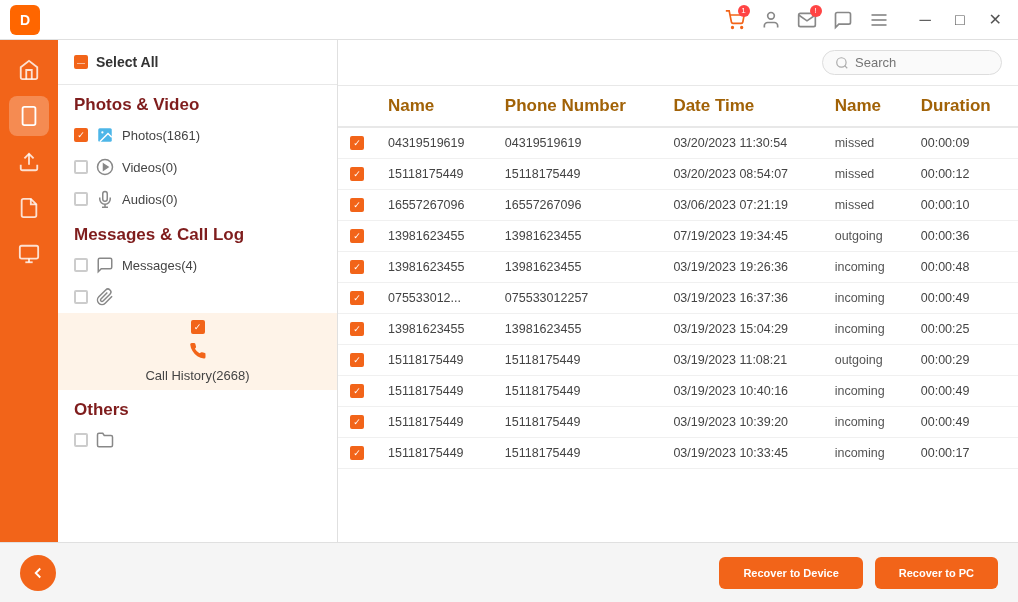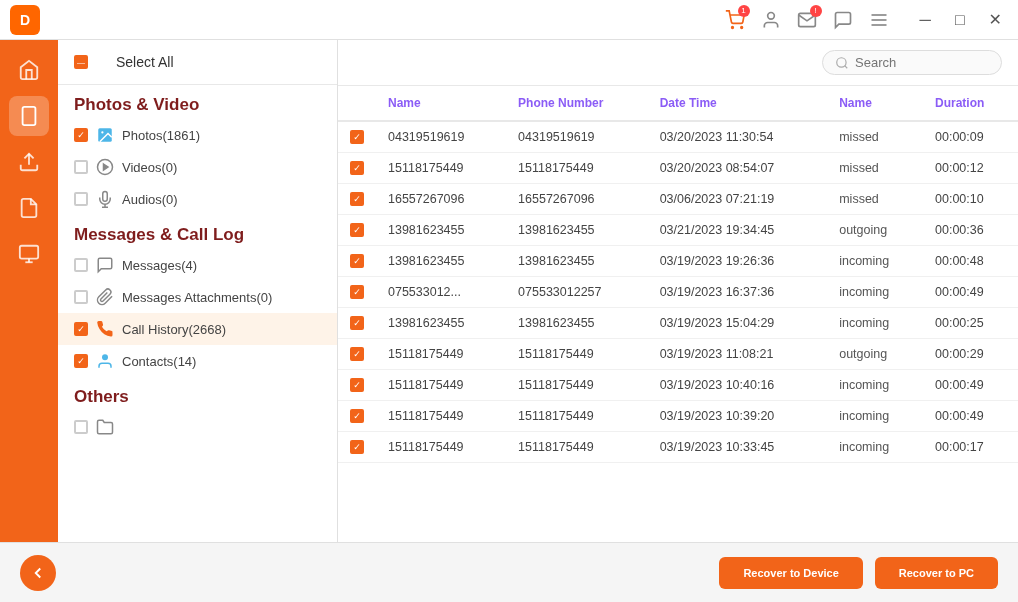--- a/index.html
+++ b/index.html
@@ -85,20 +85,21 @@
       display: flex;
       align-items: center;
       gap: 8px;
       padding: 7px 16px;
       cursor: pointer;
       font-size: 13px;
       color: #444;
     }
     .sidebar-item.active {
       background: #fef3e8;
+      flex-direction: column;
     }
     .sidebar-item .item-icon { width: 18px; height: 18px; display: flex; align-items: center; justify-content: center; flex-shrink: 0; }
     .sidebar-item .item-label { flex: 1; }
     .checkbox {
       width: 14px; height: 14px; border: 2px solid #ccc; border-radius: 2px;
       display: flex; align-items: center; justify-content: center; flex-shrink: 0; cursor: pointer;
     }
     .checkbox.checked { background: #f26419; border-color: #f26419; }
     .checkbox.checked::after { content: '✓'; color: #fff; font-size: 9px; }
     .checkbox.indeterminate { background: #f26419; border-color: #f26419; }
@@ -135,22 +136,22 @@
     }
 
     
     .table-container { flex: 1; overflow-y: auto; }
     table { width: 100%; border-collapse: collapse; font-size: 13px; }
     thead tr { background: #fff; border-bottom: 2px solid #e8e8e8; }
     thead th {
       padding: 10px 12px;
       text-align: left;
       font-weight: 600;
-      color: #8b5cf6;
-      font-size: 12px;
+      color: #a16207;
+      font-size: 17px;
     }
     tbody tr { border-bottom: 1px solid #f0f0f0; }
     tbody td { padding: 8px 12px; color: #444; font-size: 12.5px; }
     .row-check { width: 30px; }
     .type-badge { color: #555; }
 
     
     .bottom-bar {
       height: 60px;
       background: #f5f5f5;
@@ -271,21 +272,21 @@
           <line x1="8" y1="21" x2="16" y2="21"></line>
           <line x1="12" y1="17" x2="12" y2="21"></line>
         </svg>
     </div>
     <div class="orange-bar"></div>
   </div>
 
   <div class="sidebar">
     <div class="sidebar-header">
       <div class="checkbox indeterminate"></div>
-      <span style="font-size:14px; font-weight:400; color:#333;margin-left:20px;">Select All</span>
+      <span style="font-size:14px; font-weight:700; color:#333;">Select All</span>
     </div>
 
     <div class="sidebar-section-title">Photos &amp; Video</div>
     <div class="sidebar-item">
       <div class="checkbox checked"></div>
       <div class="item-icon">
         <svg viewBox="0 0 24 24" fill="#4db6e8" width="18" height="18">
             <rect x="3" y="3" width="18" height="18" rx="2" fill="#4db6e8"></rect>
             <circle cx="8.5" cy="8.5" r="1.5" fill="#fff"></circle>
             <polyline points="21,15 16,10 5,21" fill="none" stroke="#fff" stroke-width="2"></polyline>
@@ -326,40 +327,29 @@
       </div>
       <span class="item-label">Messages(4)</span>
     </div>
     <div class="sidebar-item">
       <div class="checkbox"></div>
       <div class="item-icon">
         <svg viewBox="0 0 24 24" fill="none" stroke="#888" stroke-width="2" width="18" height="18">
             <path d="M21.44 11.05l-9.19 9.19a6 6 0 0 1-8.49-8.49l9.19-9.19a4 4 0 0 1 5.66 5.66l-9.2 9.19a2 2 0 0 1-2.83-2.83l8.49-8.48"></path>
           </svg>
       </div>
-      <span class="item-label">Messages Attachments(0)</span>
     </div>
     <div class="sidebar-item active">
       <div class="checkbox checked"></div>
       <div class="item-icon">
         <svg viewBox="0 0 24 24" fill="#f26419" width="18" height="18">
             <path d="M22 16.92v3a2 2 0 0 1-2.18 2 19.79 19.79 0 0 1-8.63-3.07A19.5 19.5 0 0 1 4.69 12a19.79 19.79 0 0 1-3.07-8.67A2 2 0 0 1 3.6 1.27h3a2 2 0 0 1 2 1.72c.127.96.361 1.903.7 2.81a2 2 0 0 1-.45 2.11L7.91 9a16 16 0 0 0 6.06 6.06l1.27-.85a2 2 0 0 1 2.11-.45c.907.339 1.85.573 2.81.7A2 2 0 0 1 22 16.92z"></path>
           </svg>
       </div>
       <span class="item-label">Call History(2668)</span>
-    </div>
-    <div class="sidebar-item">
-      <div class="checkbox checked"></div>
-      <div class="item-icon">
-        <svg viewBox="0 0 24 24" fill="#4db6e8" width="18" height="18">
-            <path d="M20 21v-2a4 4 0 0 0-4-4H8a4 4 0 0 0-4 4v2" fill="none" stroke="#4db6e8" stroke-width="2"></path>
-            <circle cx="12" cy="7" r="4" fill="#4db6e8"></circle>
-          </svg>
-      </div>
-      <span class="item-label">Contacts(14)</span>
     </div>
 
     <div class="sidebar-section-title">Others</div>
     <div class="sidebar-item">
       <div class="checkbox"></div>
       <div class="item-icon">
         <svg viewBox="0 0 24 24" fill="none" stroke="#888" stroke-width="2" width="18" height="18">
             <path d="M22 19a2 2 0 0 1-2 2H4a2 2 0 0 1-2-2V5a2 2 0 0 1 2-2h5l2 3h9a2 2 0 0 1 2 2z"></path>
           </svg>
       </div>
@@ -419,21 +409,21 @@
       <td>03/06/2023 07:21:19</td>
       <td class="type-badge">missed</td>
       <td>00:00:10</td>
     </tr>
             <tr>
       <td class="row-check">
         <div class="checkbox checked" style="margin:auto;"></div>
       </td>
       <td>13981623455</td>
       <td>13981623455</td>
-      <td>03/21/2023 19:34:45</td>
+      <td>07/19/2023 19:34:45</td>
       <td class="type-badge">outgoing</td>
       <td>00:00:36</td>
     </tr>
             <tr>
       <td class="row-check">
         <div class="checkbox checked" style="margin:auto;"></div>
       </td>
       <td>13981623455</td>
       <td>13981623455</td>
       <td>03/19/2023 19:26:36</td>

